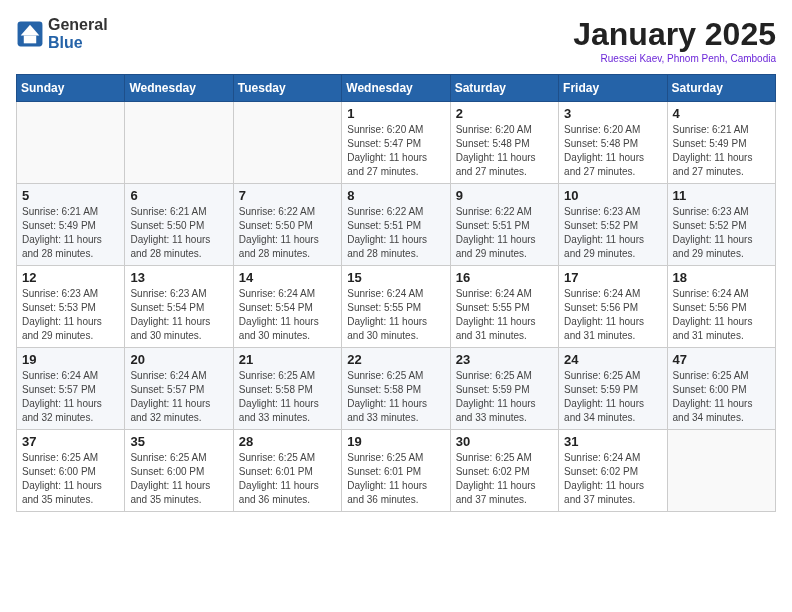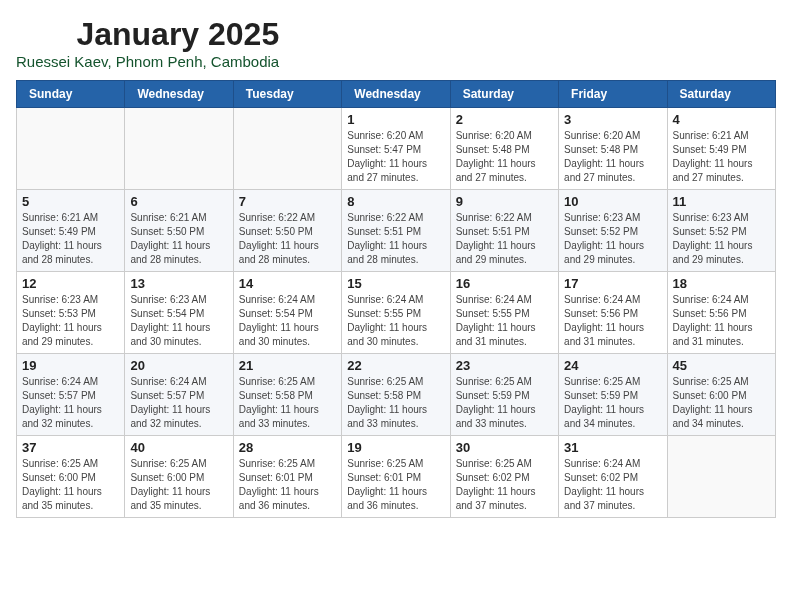--- a/index.html
+++ b/index.html
@@ -28,34 +28,34 @@
     .title-area {
       text-align: right;
     }
     .month-title {
       font-size: 32px;
       font-weight: bold;
       color: #222;
       text-align: right;
     }
     .location-title {
-      font-size: 15px;
-      color: #14532d;
+      font-size: 10px;
+      color: #6d28d9;
     }
     .calendar-table {
       width: 100%;
       border-collapse: collapse;
       table-layout: fixed;
     }
     .calendar-table th {
       background-color: #2563a8;
       color: #fff;
       font-size: 12px;
       font-weight: bold;
-      padding: 6px 12px;
+      padding: 6px 4px;
       text-align: left;
       border: 1px solid #1e4f8a;
     }
     .calendar-table td {
       border: 1px solid #ccc;
       vertical-align: top;
       padding: 4px 5px;
       height: 80px;
       background: #fff;
       font-size: 10.5px;
@@ -76,20 +76,31 @@
       line-height: 1.4;
     }
     .empty-cell {
       background: #f9f9f9 !important;
     }
   </style>
 </head>
 <body>
 
 <div class="header-area">
+  <div class="logo">
+    <svg class="logo-icon" viewBox="0 0 36 36">
+      <rect x="2" y="2" width="32" height="32" rx="4" fill="#2563a8"></rect>
+      <polygon points="18,6 30,20 6,20" fill="white"></polygon>
+      <rect x="10" y="20" width="16" height="10" fill="white"></rect>
+    </svg>
+    <div>
+      <div style="font-size:16px;font-weight:bold;color:#333;line-height:1.1;">General</div>
+      <div style="font-size:16px;font-weight:bold;color:#2563a8;line-height:1.1;">Blue</div>
+    </div>
+  </div>
   <div class="title-area">
     <div class="month-title">January 2025</div>
     <div class="location-title">Ruessei Kaev, Phnom Penh, Cambodia</div>
   </div>
 </div>
 
 <table class="calendar-table">
   <thead>
     <tr id="weekday-header">
     <th>Sunday</th>
@@ -202,31 +213,31 @@
         </td>
         <td>
           <div class="day-number">23</div>
           <div class="day-info">Sunrise: 6:25 AM<br>Sunset: 5:59 PM<br>Daylight: 11 hours and 33 minutes.</div>
         </td>
         <td>
           <div class="day-number">24</div>
           <div class="day-info">Sunrise: 6:25 AM<br>Sunset: 5:59 PM<br>Daylight: 11 hours and 34 minutes.</div>
         </td>
         <td>
-          <div class="day-number">45</div>
+          <div class="day-number">47</div>
           <div class="day-info">Sunrise: 6:25 AM<br>Sunset: 6:00 PM<br>Daylight: 11 hours and 34 minutes.</div>
         </td>
       </tr>
       <tr>
         <td>
           <div class="day-number">37</div>
           <div class="day-info">Sunrise: 6:25 AM<br>Sunset: 6:00 PM<br>Daylight: 11 hours and 35 minutes.</div>
         </td>
         <td>
-          <div class="day-number">40</div>
+          <div class="day-number">35</div>
           <div class="day-info">Sunrise: 6:25 AM<br>Sunset: 6:00 PM<br>Daylight: 11 hours and 35 minutes.</div>
         </td>
         <td>
           <div class="day-number">28</div>
           <div class="day-info">Sunrise: 6:25 AM<br>Sunset: 6:01 PM<br>Daylight: 11 hours and 36 minutes.</div>
         </td>
         <td>
           <div class="day-number">19</div>
           <div class="day-info">Sunrise: 6:25 AM<br>Sunset: 6:01 PM<br>Daylight: 11 hours and 36 minutes.</div>
         </td>

